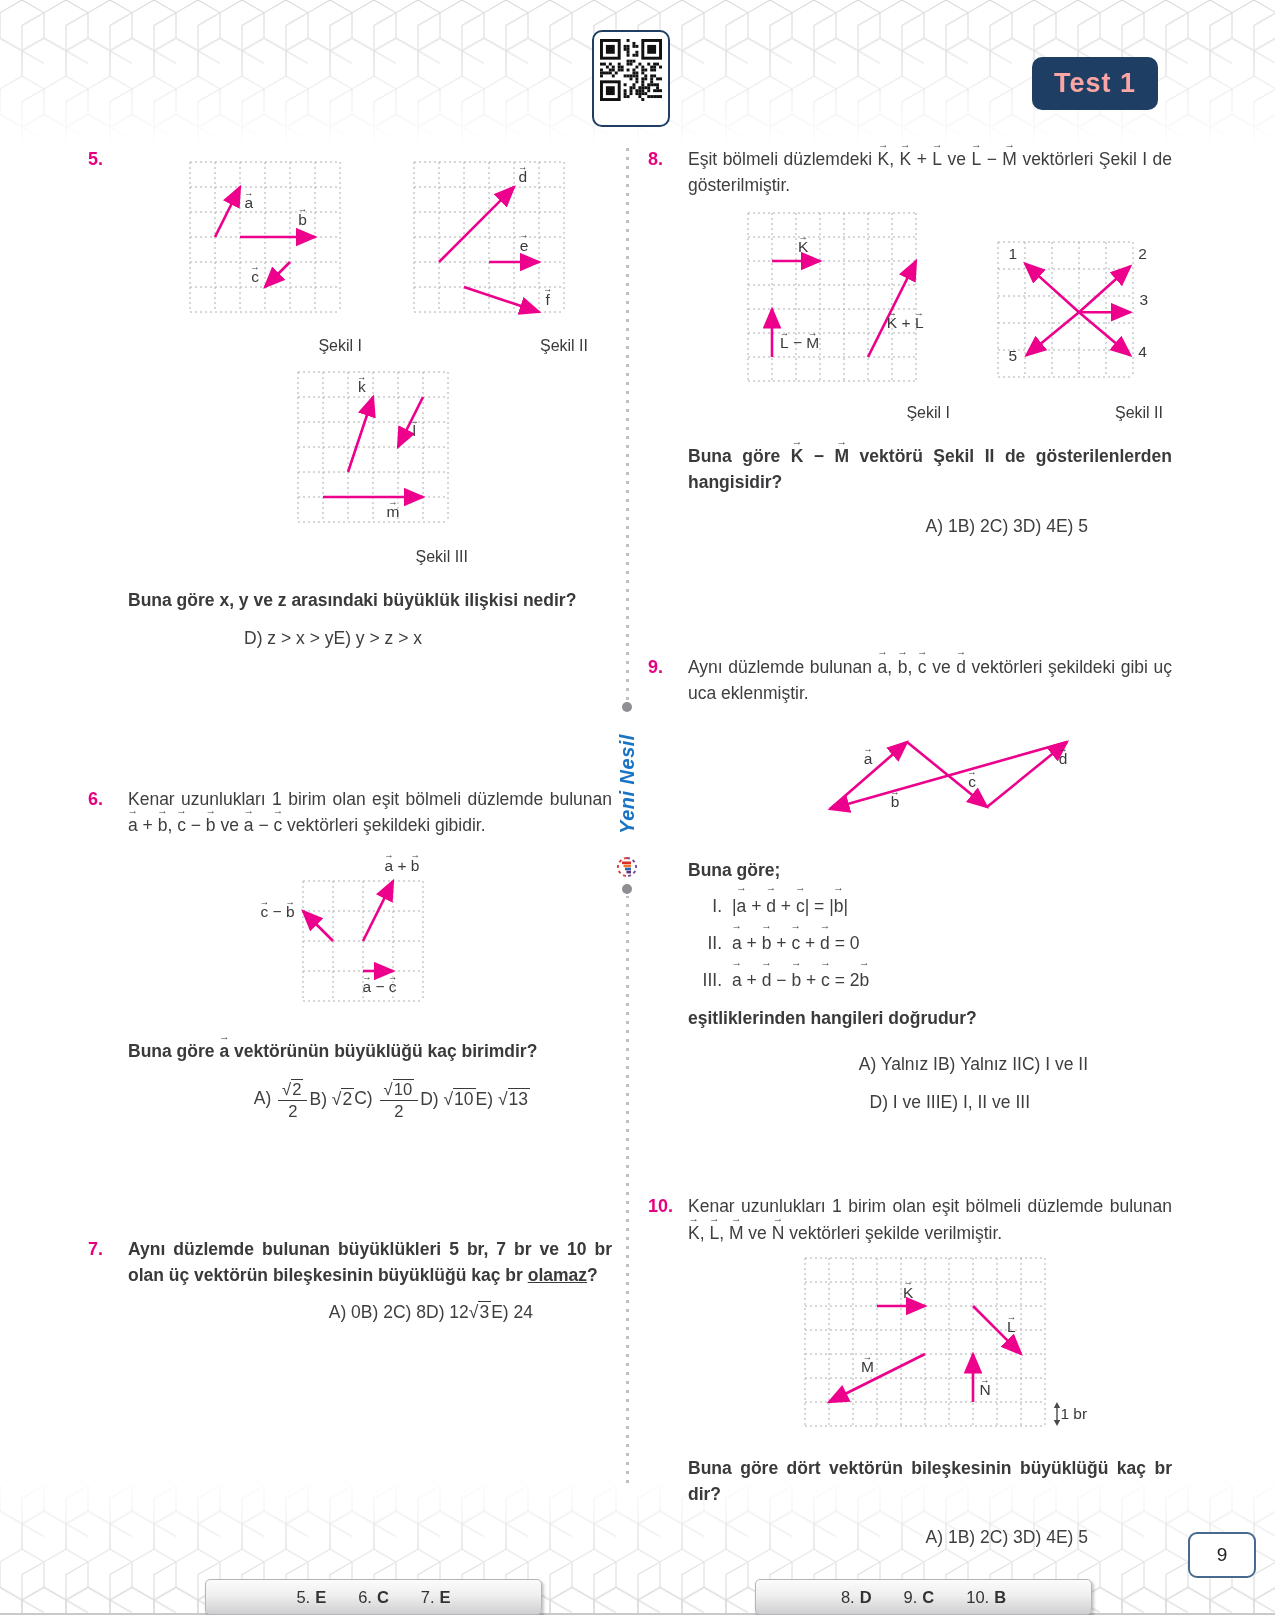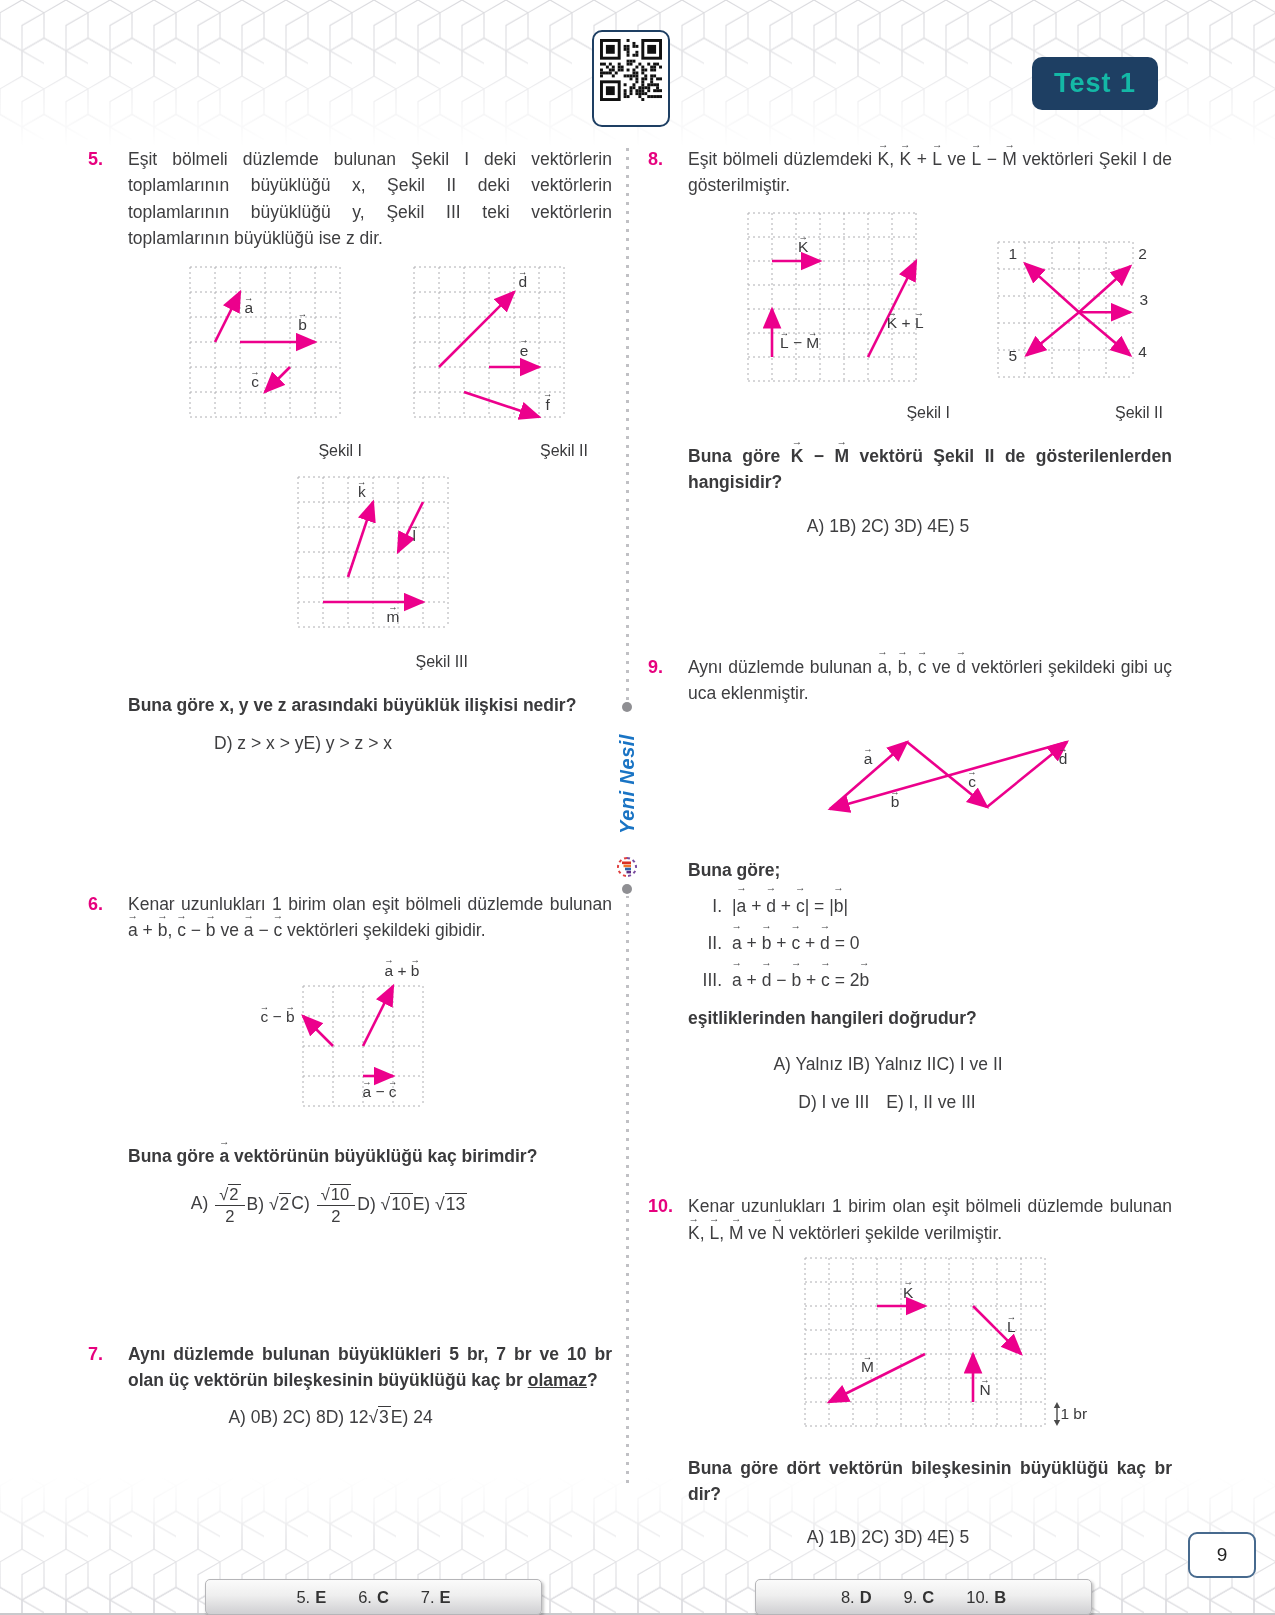--- a/index.html
+++ b/index.html
@@ -14,21 +14,21 @@
             background:linear-gradient(to top,rgba(255,255,255,0) 0%,rgba(255,255,255,.40) 55%,#fff 97%);}
   .bottom-edge{position:absolute;left:0;bottom:0;width:100%;height:2px;background:#c9c9cc;}
 
   
   .qrbox{position:absolute;left:592px;top:30px;width:78px;height:97px;border:2px solid #1e3f63;
          border-radius:10px;background:#fff;display:flex;justify-content:center;align-items:flex-start;padding-top:7px;box-sizing:border-box;}
   .kaz{position:absolute;left:888px;top:64px;width:204px;height:42px;border:2px solid #1e3f63;border-radius:10px;
        background:#fff;display:flex;align-items:center;justify-content:center;box-sizing:border-box;
        font-weight:bold;color:#1e3f63;font-size:17px;letter-spacing:1.5px;}
   .test1{position:absolute;left:1032px;top:57px;width:126px;height:53px;border-radius:10px;background:#1e3f63;
-         color:#14b8a6;display:flex;align-items:center;justify-content:center;font-size:27px;font-weight:bold;letter-spacing:1px;}
+         color:#fca5a5;display:flex;align-items:center;justify-content:center;font-size:27px;font-weight:bold;letter-spacing:1px;}
 
   
   .col{position:absolute;top:146px;width:524px;}
   #col-left{left:88px;}
   #col-right{left:648px;}
   .divider{position:absolute;left:626px;top:148px;height:1340px;width:3px;
            background:repeating-linear-gradient(to bottom,#c0c0c4 0 3px,transparent 3px 9px);}
   .logo-block{position:absolute;left:600px;top:700px;width:54px;height:196px;background:#fff;
               display:flex;flex-direction:column;align-items:center;justify-content:space-between;padding:2px 0;box-sizing:border-box;}
   .logo-dot{width:10px;height:10px;border-radius:50%;background:#8f8f93;}
@@ -39,29 +39,29 @@
   .q{display:flex;}
   .q-num{width:40px;flex-shrink:0;font-weight:bold;color:#e6017e;font-size:18px;}
   .q-body{flex:1;}
   .q-text{text-align:justify;margin:0;}
   .q-text.bold, .prompt{font-weight:bold;color:#3a3a3c;}
   .prompt{text-align:justify;margin:0;}
   #q6{margin-top:135px;} #q7{margin-top:115px;}
   #q9{margin-top:114px;} #q10{margin-top:78px;}
 
   
-  .opts{display:flex;justify-content:center;align-items:center;}
+  .opts{display:flex;justify-content:flex-end;align-items:center;}
   .opt{white-space:nowrap;}
   .o-q5r1{margin-top:20px;width:352px;}
   .o-q5r2{margin-top:12px;margin-left:56px;width:238px;}
   .o-q6{margin-top:14px;width:402px;}
   .o-q7{margin-top:10px;width:405px;}
   .o-q8{margin-top:18px;width:400px;}
   .o-q9r1{margin-top:20px;width:400px;}
-  .o-q9r2{margin-top:12px;margin-left:56px;width:286px;gap:17px;}
+  .o-q9r2{margin-top:12px;margin-left:56px;width:286px;}
   .o-q10{margin-top:16px;width:400px;}
 
   
   .vec{position:relative;display:inline-block;}
   .vec .ovr{position:absolute;top:-0.68em;left:50%;transform:translateX(-50%);font-size:0.6em;font-style:normal;line-height:1;}
   .sqrt{white-space:nowrap;}
   .sqrt .rad{border-top:1.5px solid #3a3a3c;padding:0 2px 0 1px;}
   .frac{display:inline-flex;flex-direction:column;align-items:center;vertical-align:middle;line-height:1.15;font-size:0.95em;margin:0 2px;}
   .frac .fr-num{border-bottom:1.5px solid #3a3a3c;padding:2px 4px 1px;}
   .frac .fr-den{padding-top:1px;}
@@ -261,21 +261,20 @@
       <rect x="11.5" y="15.8" width="4.5" height="2.6" fill="#5c2d83"></rect>
     </svg>
     <div class="logo-dot"></div>
   </div>
 
   <div id="col-left" class="col">
 
     <div class="q" id="q5">
       <div class="q-num">5.</div>
       <div class="q-body">
-        <p class="q-text">Eşit bölmeli düzlemde bulunan Şekil I deki vektörlerin toplamlarının büyüklüğü x, Şekil II deki vektörlerin toplamlarının büyüklüğü y, Şekil III teki vektörlerin toplamlarının büyüklüğü ise z dir.</p>
         <div class="figrow row-q5figs">
           <span class="figwrap"><span class="fig" style="width: 186px; height: 176px;"><svg width="186" height="176">
                   <defs>
                     <marker id="f51-a" orient="auto" markerWidth="10" markerHeight="9" refX="7.5" refY="3.6">
                       <path d="M0 0 L8.5 3.6 L0 7.2 z" fill="#ec008c"></path>
                     </marker>
                   </defs>
                   <line x1="14" y1="14" x2="14" y2="164" stroke="#aeaeb2" stroke-width="1" stroke-dasharray="2 3"></line>
                   <line x1="39" y1="14" x2="39" y2="164" stroke="#aeaeb2" stroke-width="1" stroke-dasharray="2 3"></line>
                   <line x1="64" y1="14" x2="64" y2="164" stroke="#aeaeb2" stroke-width="1" stroke-dasharray="2 3"></line>

